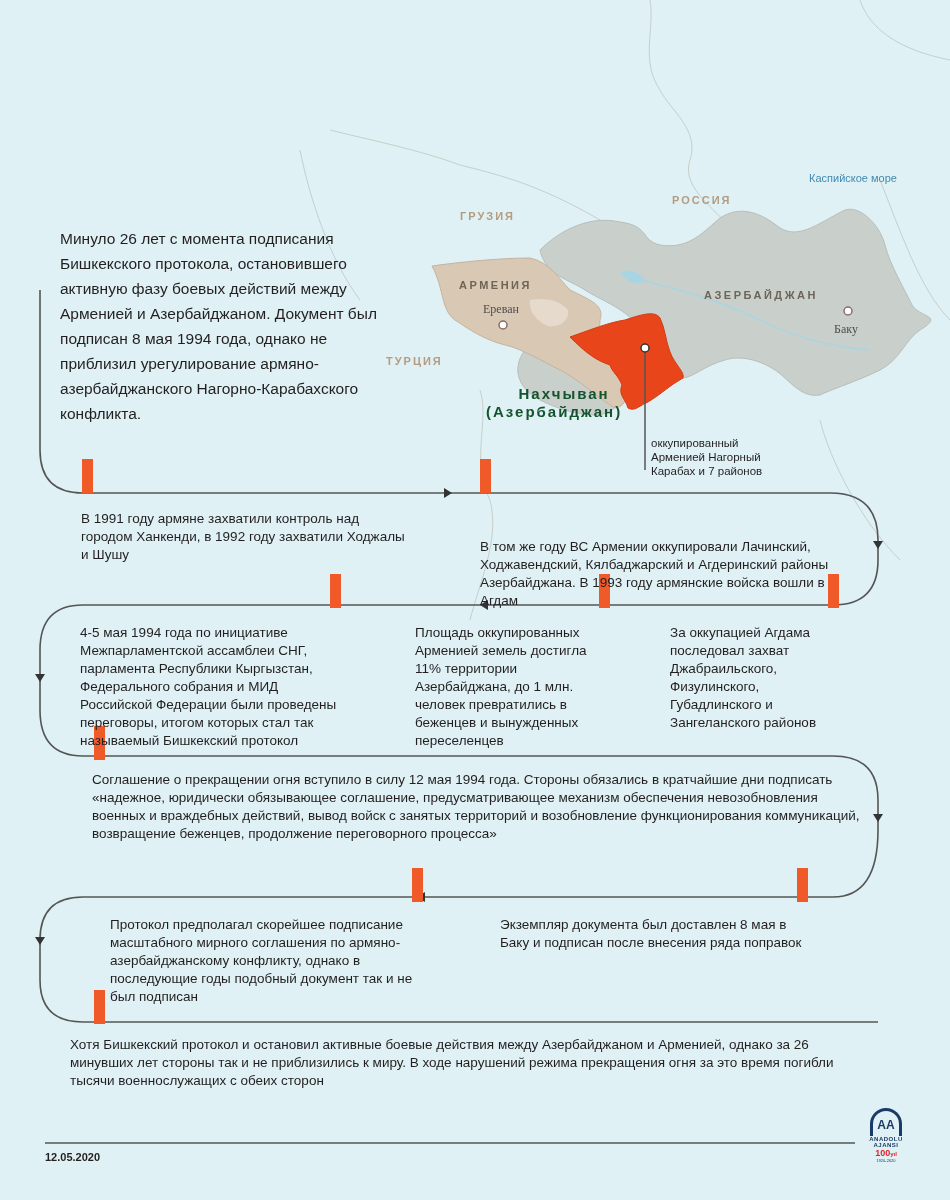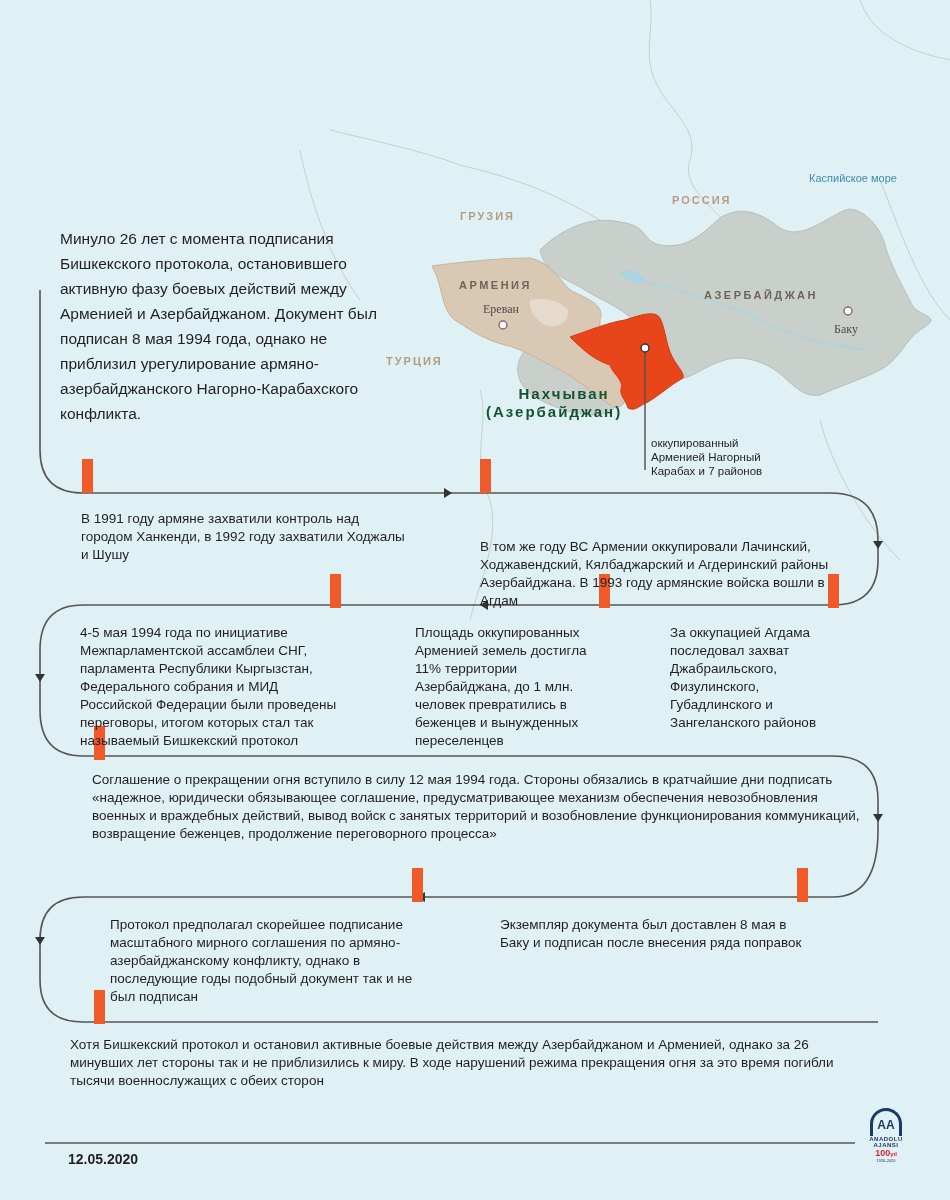--- a/index.html
+++ b/index.html
@@ -17,21 +17,21 @@
   .intro {
     left:60px; top:226px; width:330px; font-size:15.5px; line-height:25px; color:#231f20;
   }
   .txt { font-size:13.5px; line-height:18px; color:#231f20; }
   .right { text-align:left; }
   .maplabel { font-size:11px; letter-spacing:2px; color:#b49c82; font-weight:bold; }
   .country { font-size:11px; letter-spacing:2.5px; color:#6e6457; font-weight:bold; }
   .city { font-size:12px; color:#4d4d4d;font-family:Liberation Serif, serif; }
   .sea { font-size:11px; color:#3f8bb0; }
   .tick { position:absolute; width:11px; height:34px; background:#f05a28; }
-  .date { font-size:14px; color:#231f20; font-weight:bold;margin-left:23px; }
+  .date { font-size:11px; color:#231f20; font-weight:bold; }
   svg { position:absolute; left:0; top:0; }
 </style>
 </head>
 <body>
 
 <svg width="950" height="1200">
 
   <g fill="none" stroke="#c7cfc9" stroke-width="1">
     <path d="M650 0 C655 30 640 60 660 90 C670 110 700 130 690 160 C680 190 720 210 740 240"></path>
     <path d="M330 130 C370 140 420 150 460 165 C500 175 540 185 600 220"></path>

